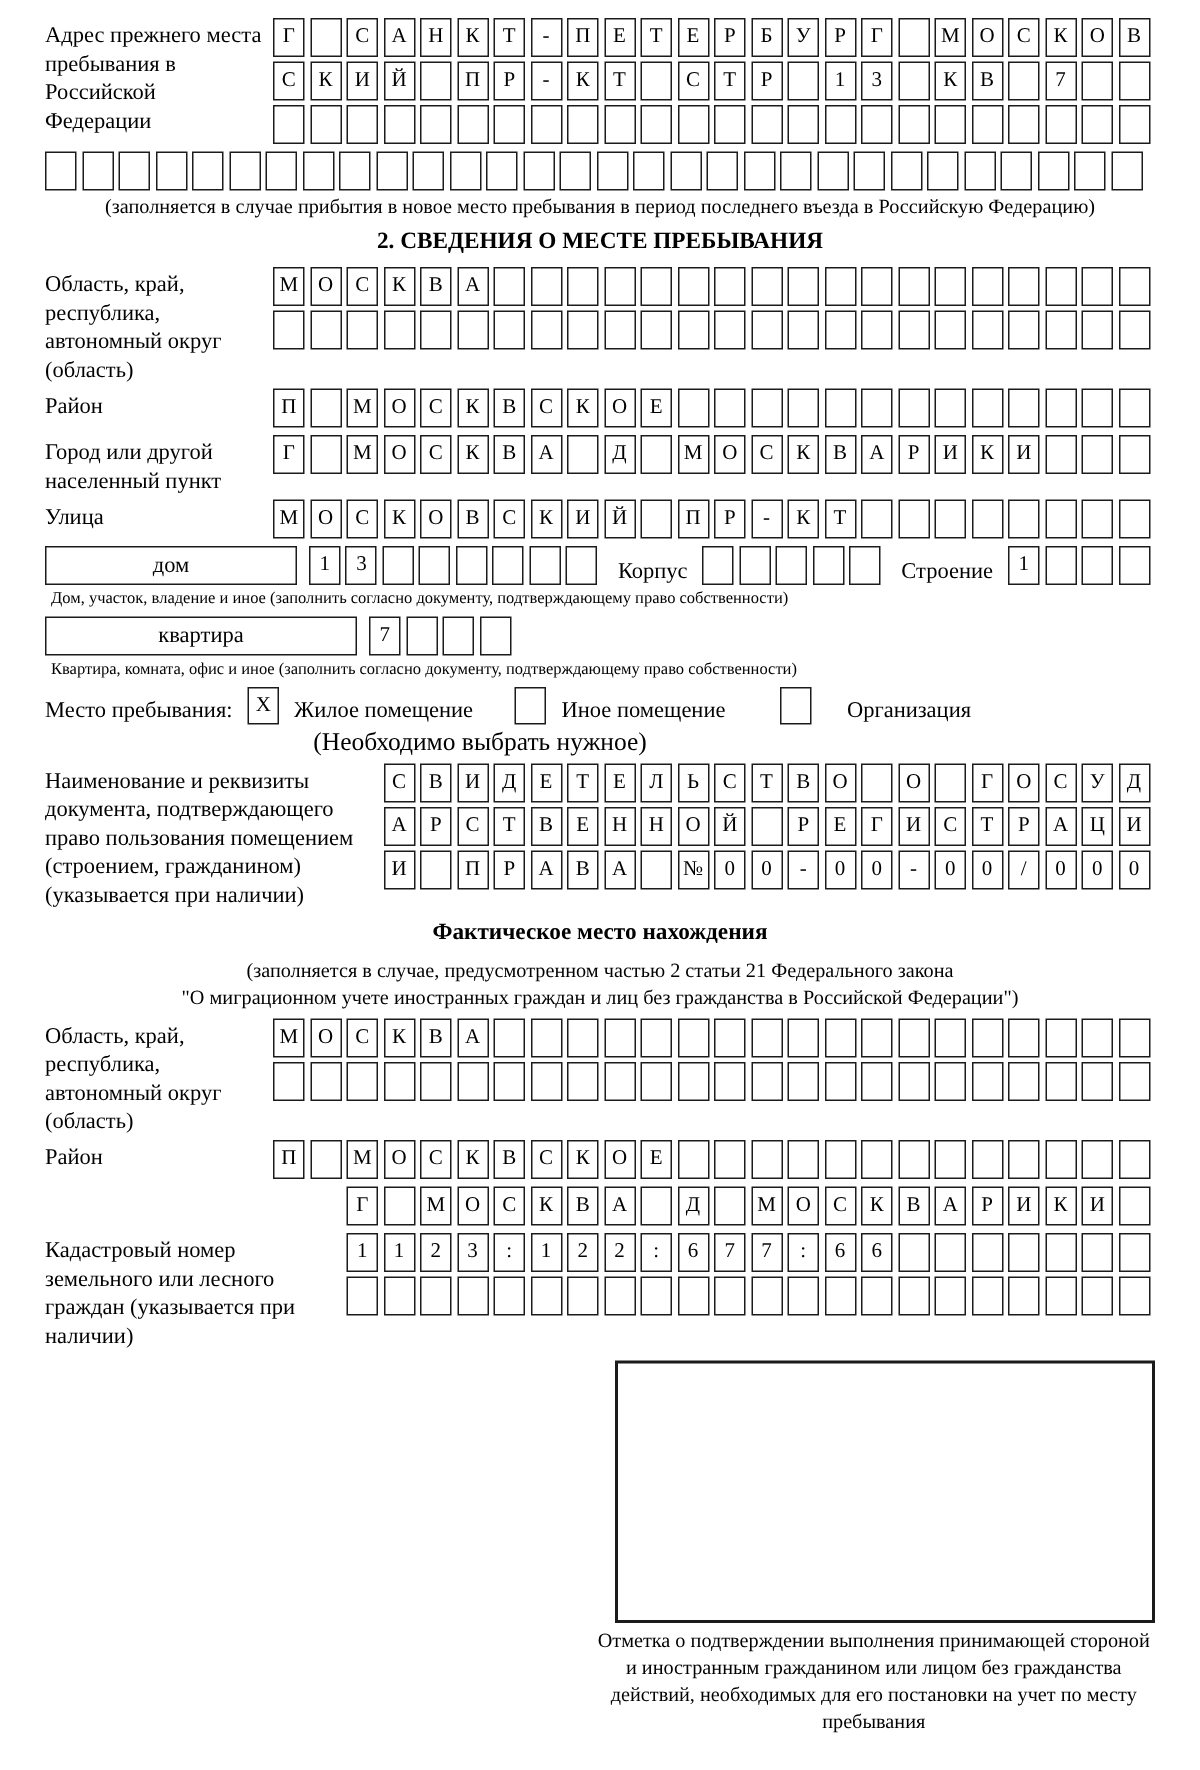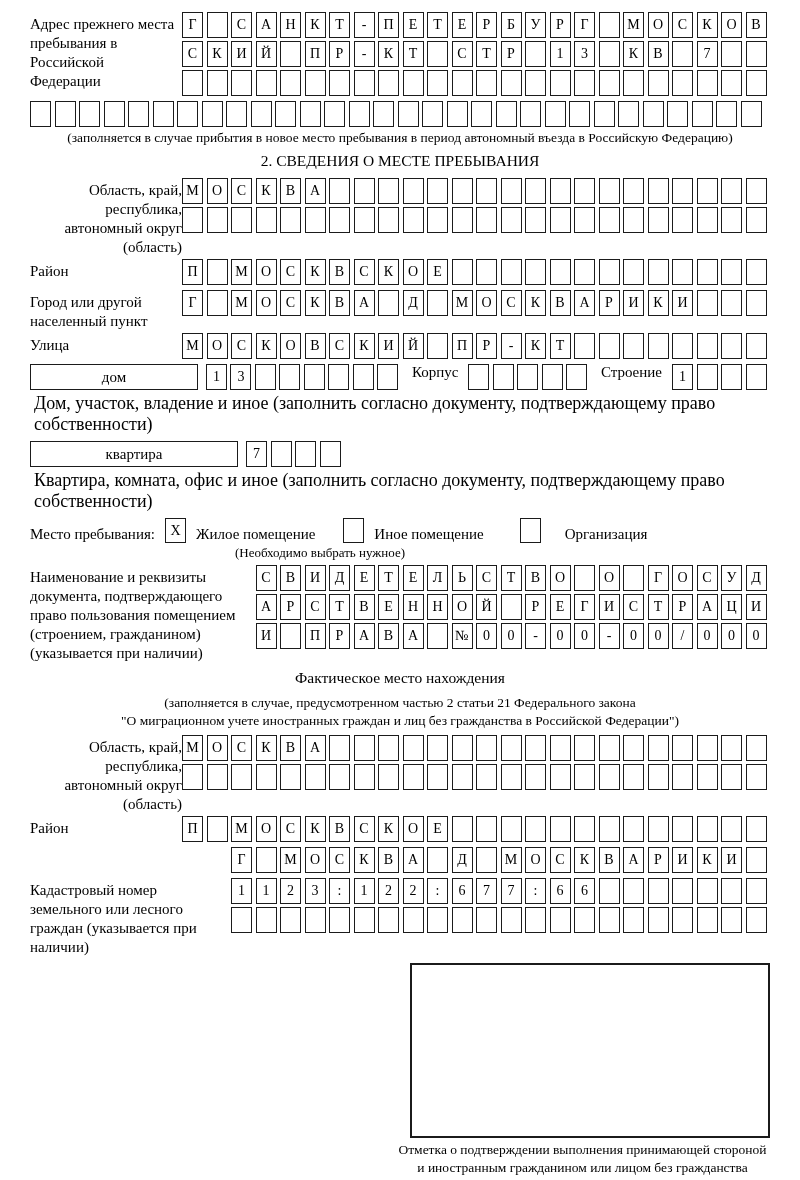--- a/index.html
+++ b/index.html
@@ -2,38 +2,38 @@
 <html lang="ru"><head>
 <meta charset="utf-8">
 <style>
   html,body{margin:0;padding:0;background:#fff;color:#000;}
   body{width:800px;height:1180px;font-family:"Liberation Serif","DejaVu Serif",serif;font-size:15px;overflow:hidden;}
   .page{width:740px;margin:0 auto;padding-top:12px;}
   .header-note{text-align:right;font-size:15px;padding-right:18px;margin-bottom:14px;}
   .field{display:flex;align-items:flex-start;margin-bottom:2px;}
   .label{line-height:19px;padding-top:3px;}
   .lw140{width:148px;flex:0 0 148px;}
-  .lw120{width:152px;flex:0 0 152px;text-align:right;}
+  .lw120{width:152px;flex:0 0 152px;}
   .lw205{width:200px;flex:0 0 200px;}
   .lw229{width:225px;flex:0 0 225px;}
   .rows{margin-left:auto;}
   .cells{display:flex;margin-bottom:3px;}
   .cell{display:inline-flex;align-items:center;justify-content:center;width:21px;height:26px;border:1.5px solid #1b1b1b;margin-right:3.5px;box-sizing:border-box;font-size:14px;flex:0 0 21px;}
   .fullrow{margin-left:0;}
   .note{font-size:13.5px;text-align:center;margin:1px 0 6px 0;}
-  .note-left{font-size:18px;text-align:left;margin:0 0 6px 4px;}
-  .sec-title{font-weight:normal;text-align:center;font-size:15.5px;margin:6px 0 8px 0;}
-  .inline-row{display:flex;align-items:flex-start;margin-bottom:3px;}
+  .note-left{font-size:11px;text-align:left;margin:0 0 6px 4px;}
+  .sec-title{font-weight:bold;text-align:center;font-size:15.5px;margin:6px 0 8px 0;}
+  .inline-row{display:flex;align-items:flex-end;margin-bottom:3px;}
   .widebox{border:1.5px solid #1b1b1b;height:26px;box-sizing:border-box;display:flex;align-items:center;justify-content:center;font-size:15px;}
   .housebox{width:170px;margin-right:8px;}
   .aptbox{width:208px;margin-right:8px;}
   .mini-label{margin:0 10px;}
   .chk-row{display:flex;align-items:flex-end;margin:4px 0 2px 0;}
   .checkbox{display:inline-flex;align-items:center;justify-content:center;width:21px;height:25px;border:1.5px solid #1b1b1b;box-sizing:border-box;font-size:14px;margin:0 10px;}
-  .chk-note{font-size:13px;text-align:center;width:460px;margin:0 0 4px 60px;}
+  .chk-note{font-size:17px;text-align:center;width:460px;margin:0 0 4px 60px;}
   .center-note{font-size:13.5px;text-align:center;margin:0 0 2px 0;}
   .stamp-wrap{width:375px;margin-left:auto;margin-top:6px;}
   .stamp-box{width:360px;height:175px;border:2px solid #1b1b1b;box-sizing:border-box;margin-left:15px;}
   .stamp-caption{font-size:13.5px;text-align:center;line-height:18px;margin-top:3px;}
 </style>
 </head>
 <body>
 
 <div class="page">
 
@@ -146,21 +146,21 @@
       <span class="cell"></span>
       <span class="cell"></span>
       <span class="cell"></span>
       <span class="cell"></span>
       <span class="cell"></span>
       <span class="cell"></span>
       <span class="cell"></span>
       <span class="cell"></span>
       <span class="cell"></span>
     </div>
-  <div class="note">(заполняется в случае прибытия в новое место пребывания в период автономный въезда в Российскую Федерацию)</div>
+  <div class="note">(заполняется в случае прибытия в новое место пребывания в период последнего въезда в Российскую Федерацию)</div>
 
   <div class="sec-title">2. СВЕДЕНИЯ О МЕСТЕ ПРЕБЫВАНИЯ</div>
 
   <div class="field">
     <div class="label lw120">Область, край, республика, автономный округ (область)</div>
     <div class="rows">
       <div class="cells">
           <span class="cell">М</span>
           <span class="cell">О</span>
           <span class="cell">С</span>

